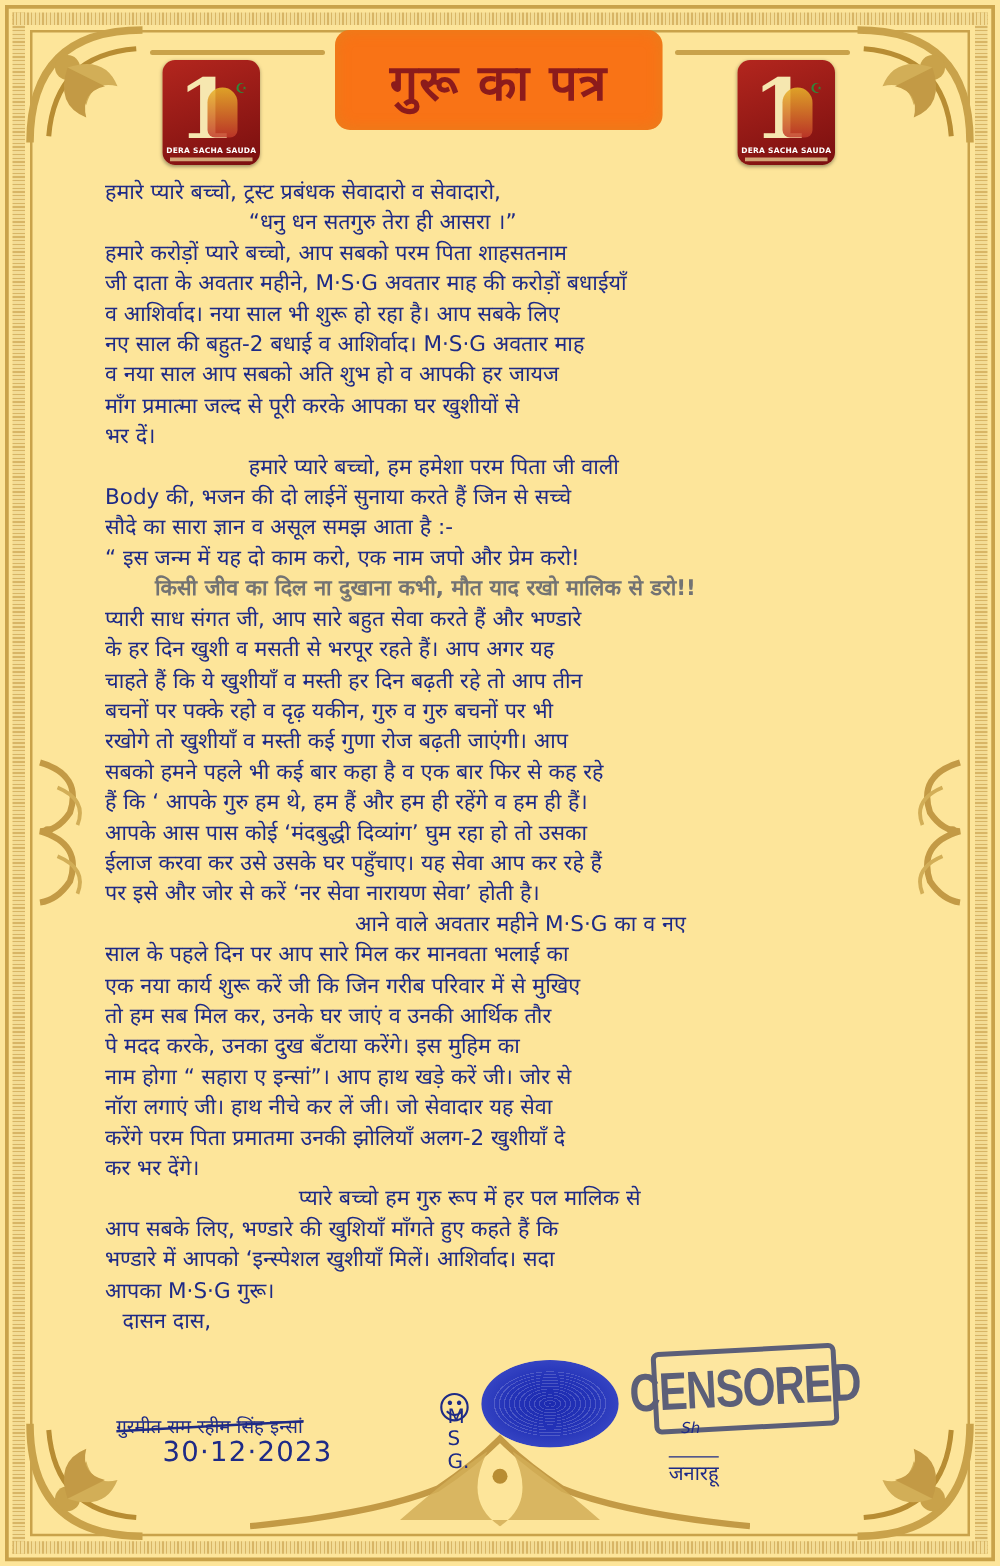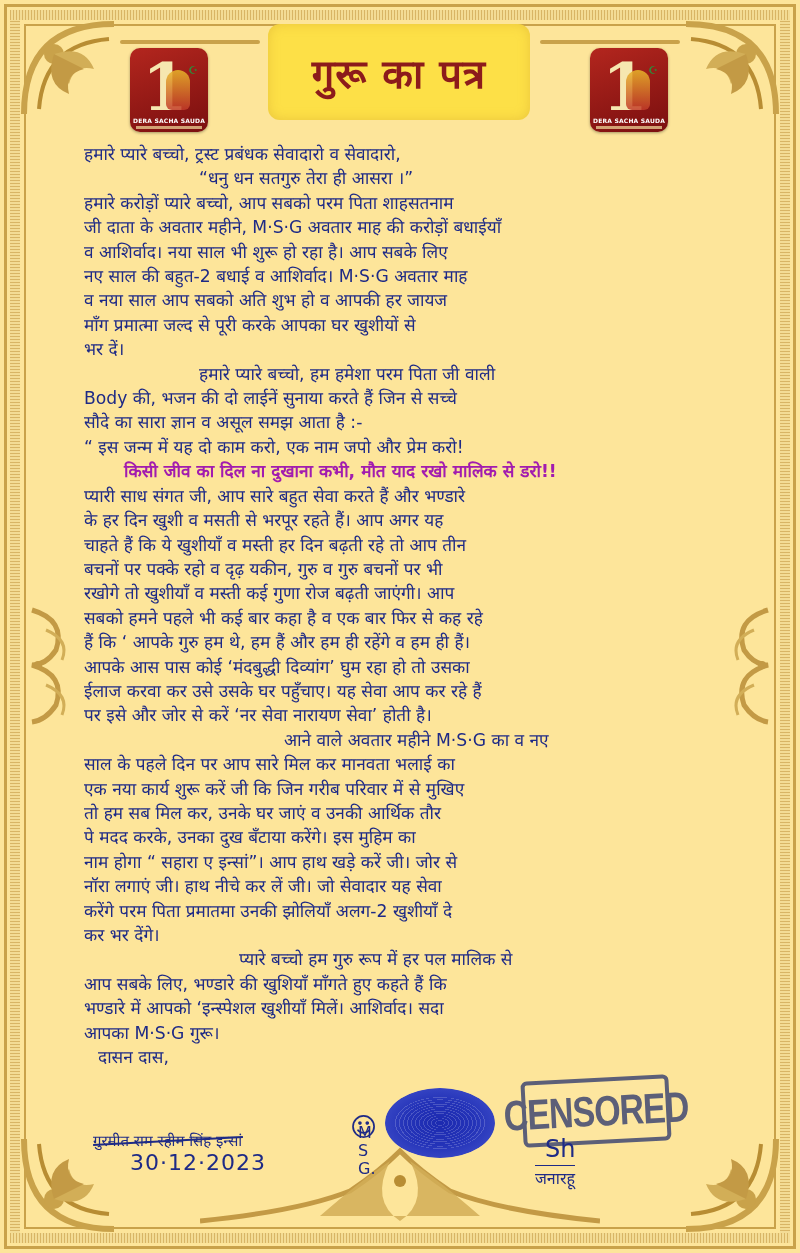--- a/index.html
+++ b/index.html
@@ -20,46 +20,46 @@
   .c-tl { left:14px; top:14px; }
   .c-tr { right:14px; top:14px; transform:scaleX(-1); }
   .c-bl { left:14px; bottom:14px; transform:scaleY(-1); }
   .c-br { right:14px; bottom:14px; transform:scale(-1,-1); }
   .side-orn { position:absolute; width:46px; height:130px; top:600px; }
   .side-l { left:26px; }
   .side-r { right:26px; transform:scaleX(-1); }
   .bottom-orn { position:absolute; left:200px; width:400px; height:90px; bottom:22px; }
   .top-line { position:absolute; top:40px; height:4px; background:#c9a24a; border-radius:2px; }
 
-  .title-box { position:absolute; left:268px; top:24px; width:262px; height:96px; background:#fde047; border-radius:12px; display:flex; align-items:center; justify-content:center; box-shadow: inset 0 0 12px rgba(200,150,40,.35); }
+  .title-box { position:absolute; left:268px; top:24px; width:262px; height:80px; background:#f97316; border-radius:12px; display:flex; align-items:center; justify-content:center; box-shadow: inset 0 0 12px rgba(200,150,40,.35); }
   .title { font-family:"DejaVu Sans", sans-serif; font-weight:bold; font-size:40px; color:#8c1b1b; letter-spacing:1px; }
 
   .logo { position:absolute; top:48px; width:78px; height:84px; border-radius:10px; background:linear-gradient(160deg,#b3261e,#7a0f0f); box-shadow:0 1px 3px rgba(0,0,0,.35); overflow:hidden; }
   .logo-l { left:130px; }
   .logo-r { left:590px; }
   .logo .one { position:absolute; left:12px; top:6px; font-family:"DejaVu Serif", serif; font-weight:bold; font-size:66px; line-height:66px; color:#f6e7b0; }
   .logo .emblem { position:absolute; left:36px; top:22px; width:24px; height:40px; border-radius:12px 12px 6px 6px; background:linear-gradient(180deg,#e9b82a,#c23a2a); opacity:.85; }
   .logo .crescent { position:absolute; right:10px; top:16px; font-size:11px; color:#2f8a3a; }
   .logo .caption { position:absolute; left:0; right:0; bottom:8px; text-align:center; font-size:6px; font-weight:bold; color:#fff; letter-spacing:.2px; }
   .logo .subcaption { position:absolute; left:6px; right:6px; bottom:3px; height:3px; background:#f4e0a0; opacity:.7; }
 
   .letter { position:absolute; left:84px; top:142px; width:640px; font-family:"DejaVu Sans", sans-serif; color:#1e2a86; font-size:17.2px; line-height:24.4px; }
   .letter p { margin:0; white-space:nowrap; }
-  .bold { font-weight:bold; color:#a21caf; }
+  .bold { font-weight:bold; color:#737373; }
 
   .thumbprint { position:absolute; left:385px; top:1088px; width:110px; height:70px; border-radius:50%; background:radial-gradient(ellipse at 50% 50%, #1c2ab0 0%, #2433b8 45%, #3443c2 70%, rgba(52,67,194,0) 72%); }
   .thumbprint::after { content:""; position:absolute; inset:8px; border-radius:50%; background:repeating-radial-gradient(ellipse at 50% 50%, rgba(255,255,255,.18) 0 1px, transparent 1px 4px); }
   .smiley { position:absolute; left:350px; top:1112px; font-size:26px; color:#1e2a86; }
   .stamp { position:absolute; left:522px; top:1078px; width:140px; height:58px; border:4px solid #5c5f78; border-radius:6px; transform:rotate(-3deg); display:flex; align-items:center; justify-content:center; background:rgba(255,255,255,.05); }
   .stamp span { font-family:"Liberation Sans", sans-serif; font-weight:bold; font-size:34px; color:#5c5f78; letter-spacing:-1px; transform:scaleY(1.25); }
   .sig-left { position:absolute; left:93px; top:1130px; font-size:15px; color:#1e2a86; }
   .sig-strike { position:absolute; left:93px; top:1140px; width:150px; height:2px; background:#1e2a86; transform:rotate(-3deg); }
   .date { position:absolute; left:130px; top:1150px; font-size:22px; color:#1e2a86; letter-spacing:1px; }
   .msg-init { position:absolute; left:310px; top:1124px; font-size:16px; color:#1e2a86; line-height:18px; }
-  .sig-right { position:absolute; left:545px; top:1135px; font-size:24px; color:#1e2a86; }
+  .sig-right { position:absolute; left:545px; top:1135px; font-size:12px; color:#1e2a86; font-style:italic; }
   .sig-right-date { position:absolute; left:535px; top:1165px; font-size:16px; color:#1e2a86; border-top:1.5px solid #1e2a86; padding-top:1px; }
 </style>
 </head>
 <body>
 
 <div class="page">
   <div class="border-outer"></div>
   <div class="border-rail"></div>
   <div class="border-inner"></div>
 

